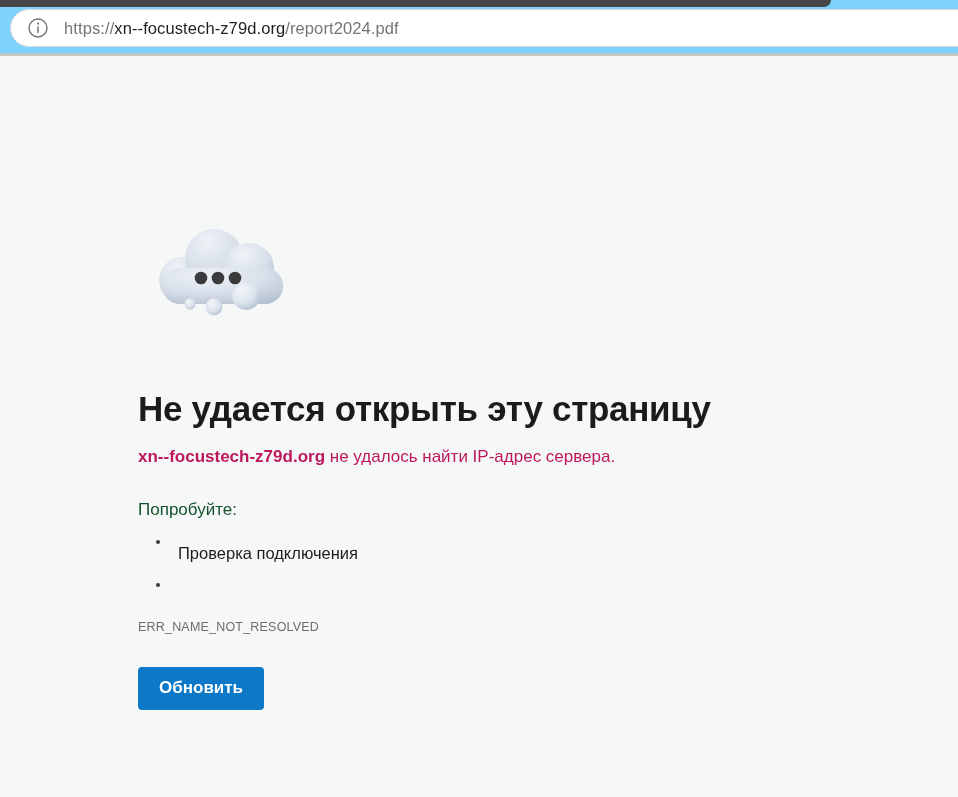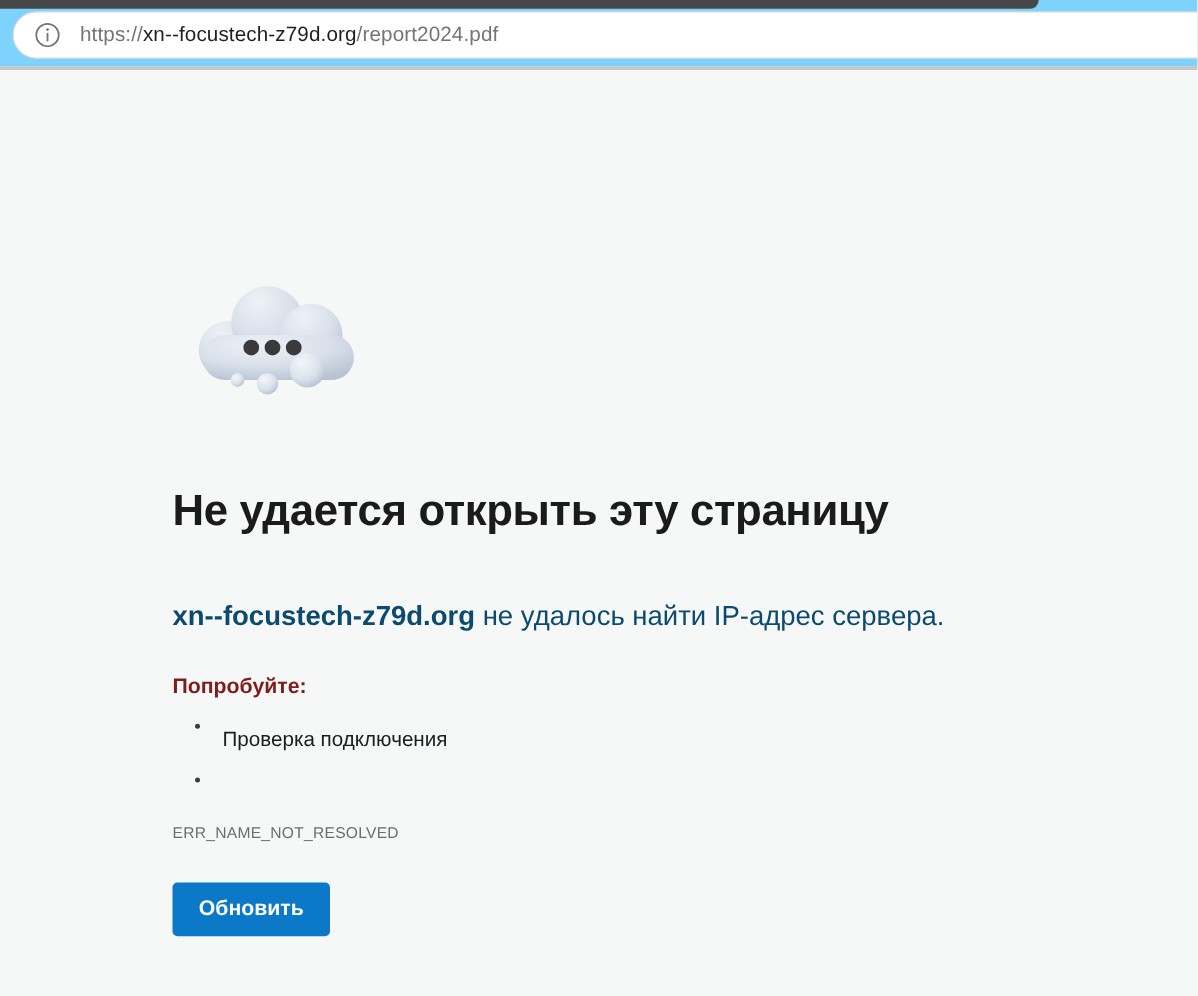--- a/index.html
+++ b/index.html
@@ -63,30 +63,30 @@
     width: 132px; height: 97px;
   }
   .error-title {
     margin-top: 72px;
     font-size: 35px;
     font-weight: 600;
     letter-spacing: -0.3px;
     color: #1b1b1b;
   }
   .error-subtitle {
-    margin-top: 51px;
-    font-size: 22px;
-    color: #0c4a6e;
+    margin-top: 18px;
+    font-size: 17px;
+    color: #be185d;
   }
   .error-subtitle b { font-weight: 700; }
   .try-label {
     margin-top: 33px;
     font-size: 17px;
-    font-weight: 700;
-    color: #7f1d1d;
+    font-weight: 400;
+    color: #14532d;
   }
   .suggestion-list {
     list-style: none;
     margin-top: 24px;
   }
   .suggestion-list li {
     display: flex;
     align-items: flex-start;
     font-size: 16.5px;
     color: #1d1d1d;

